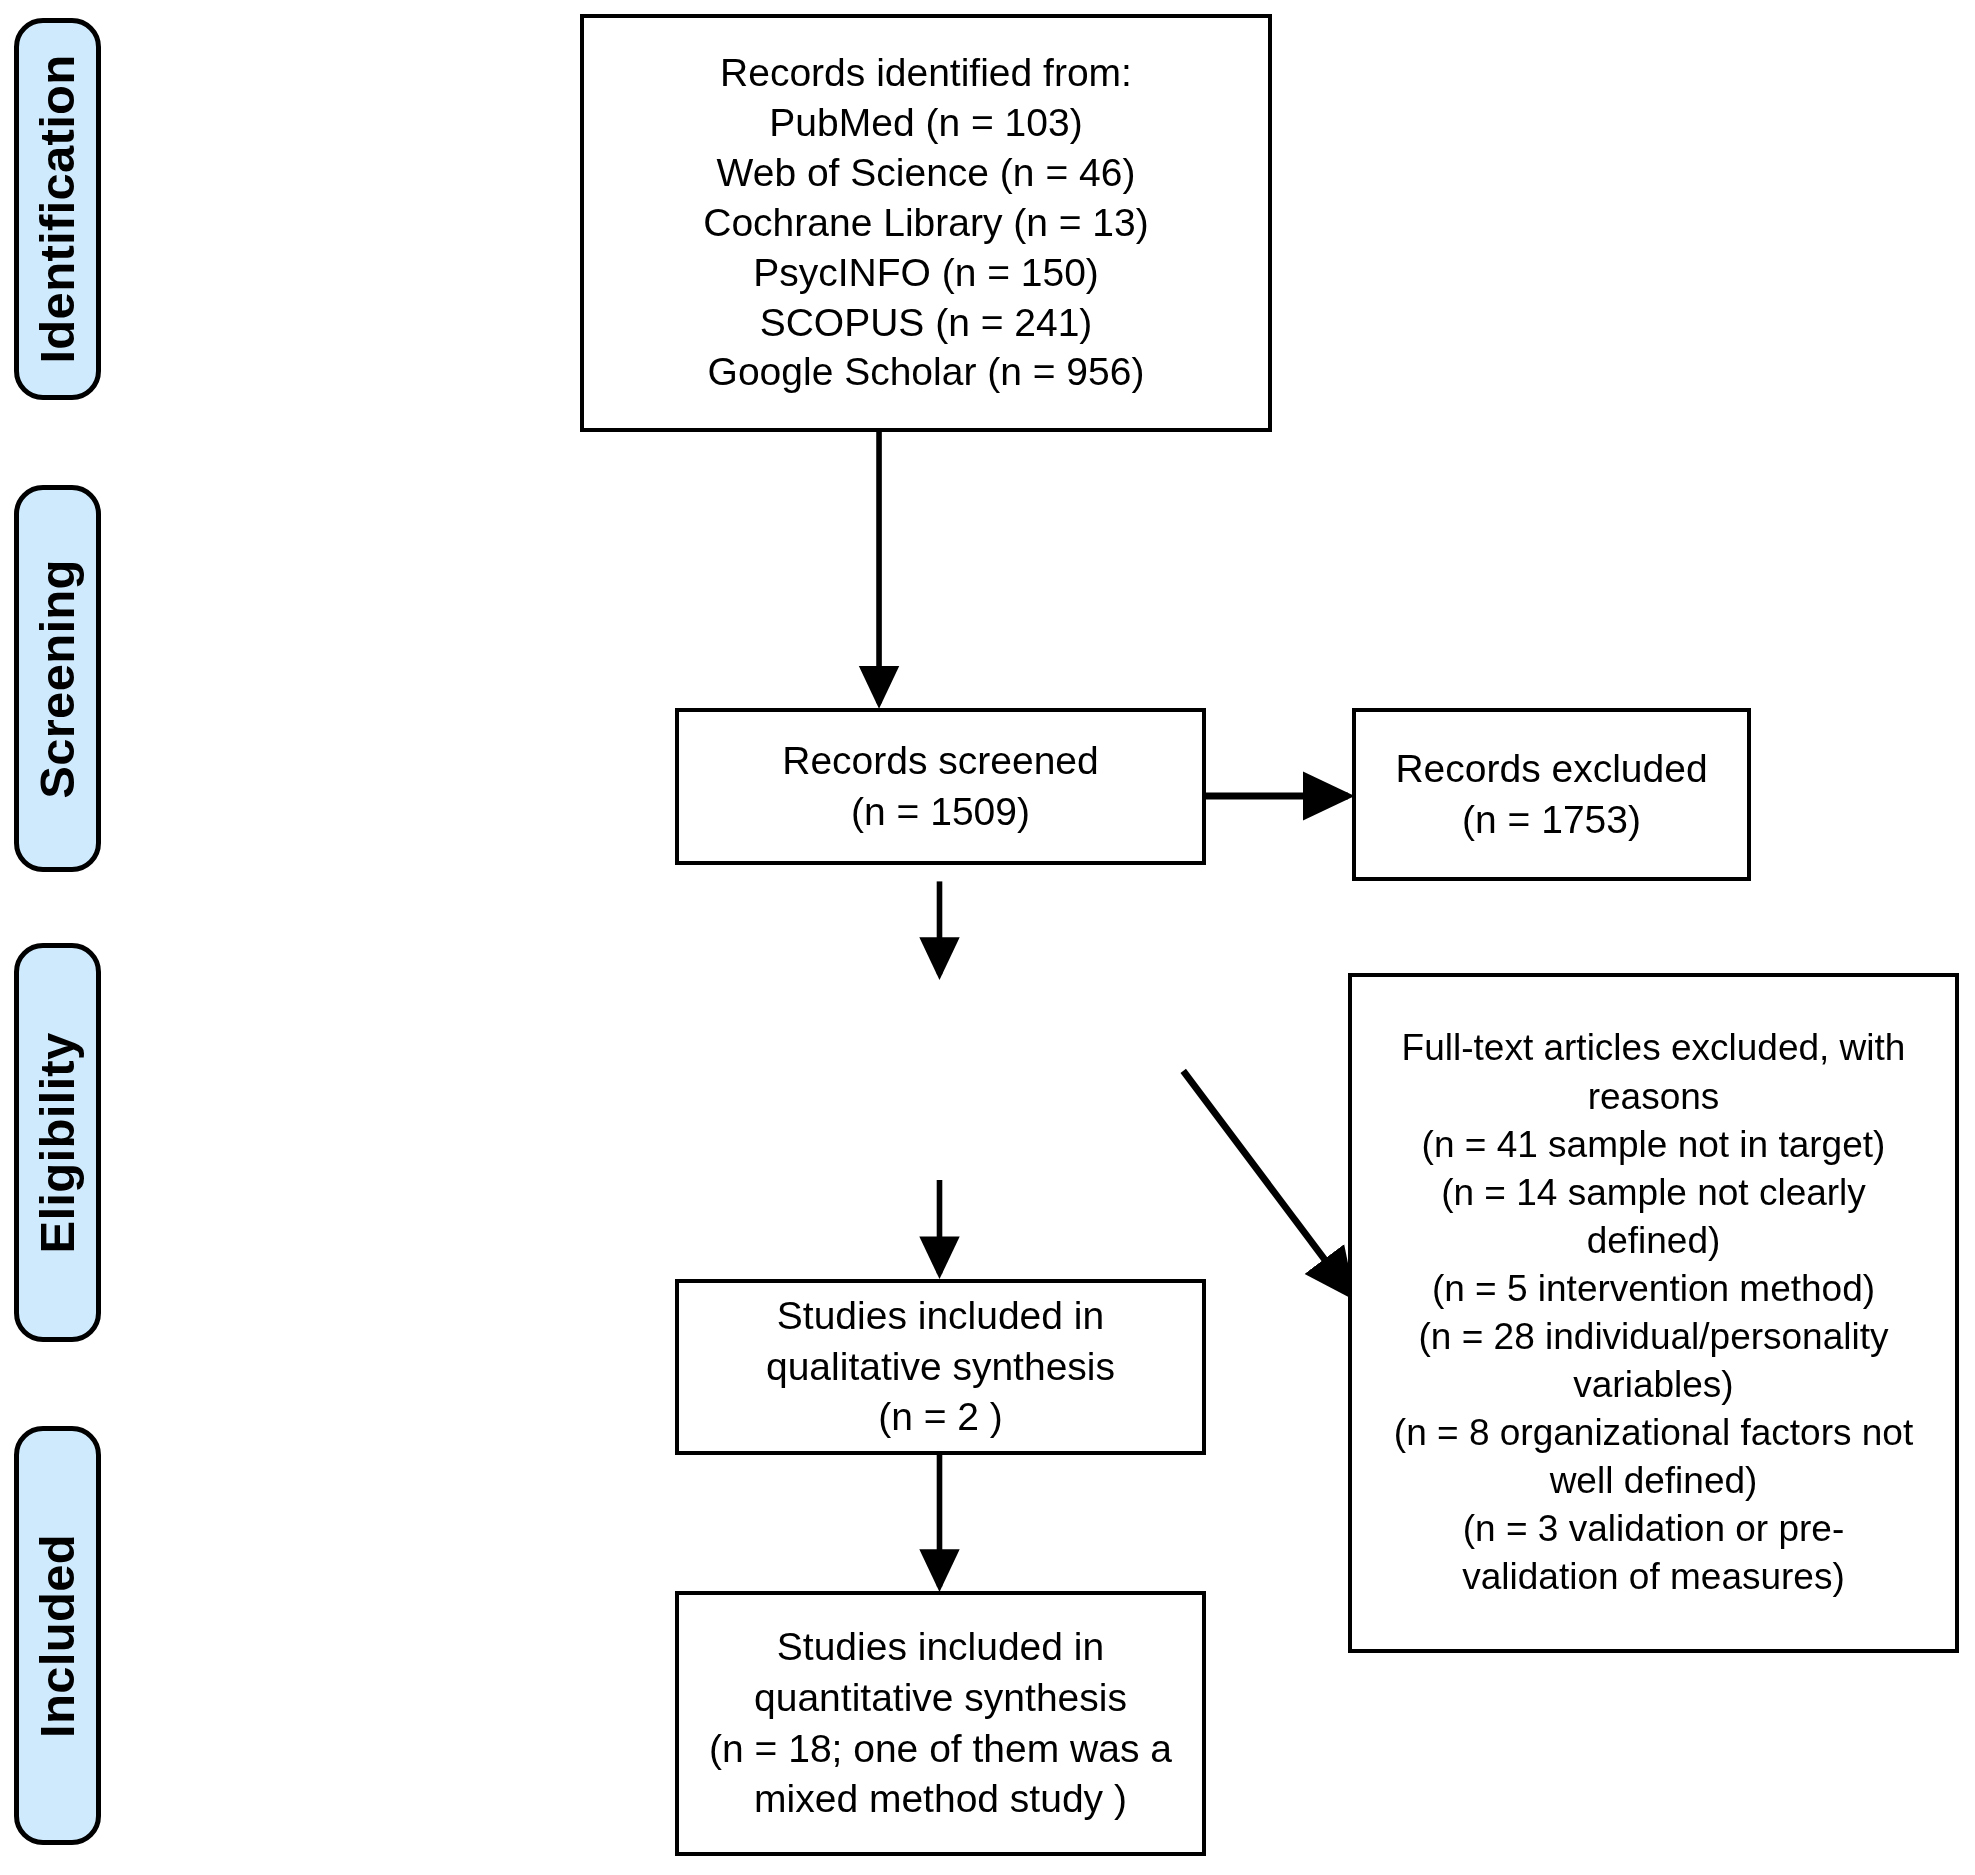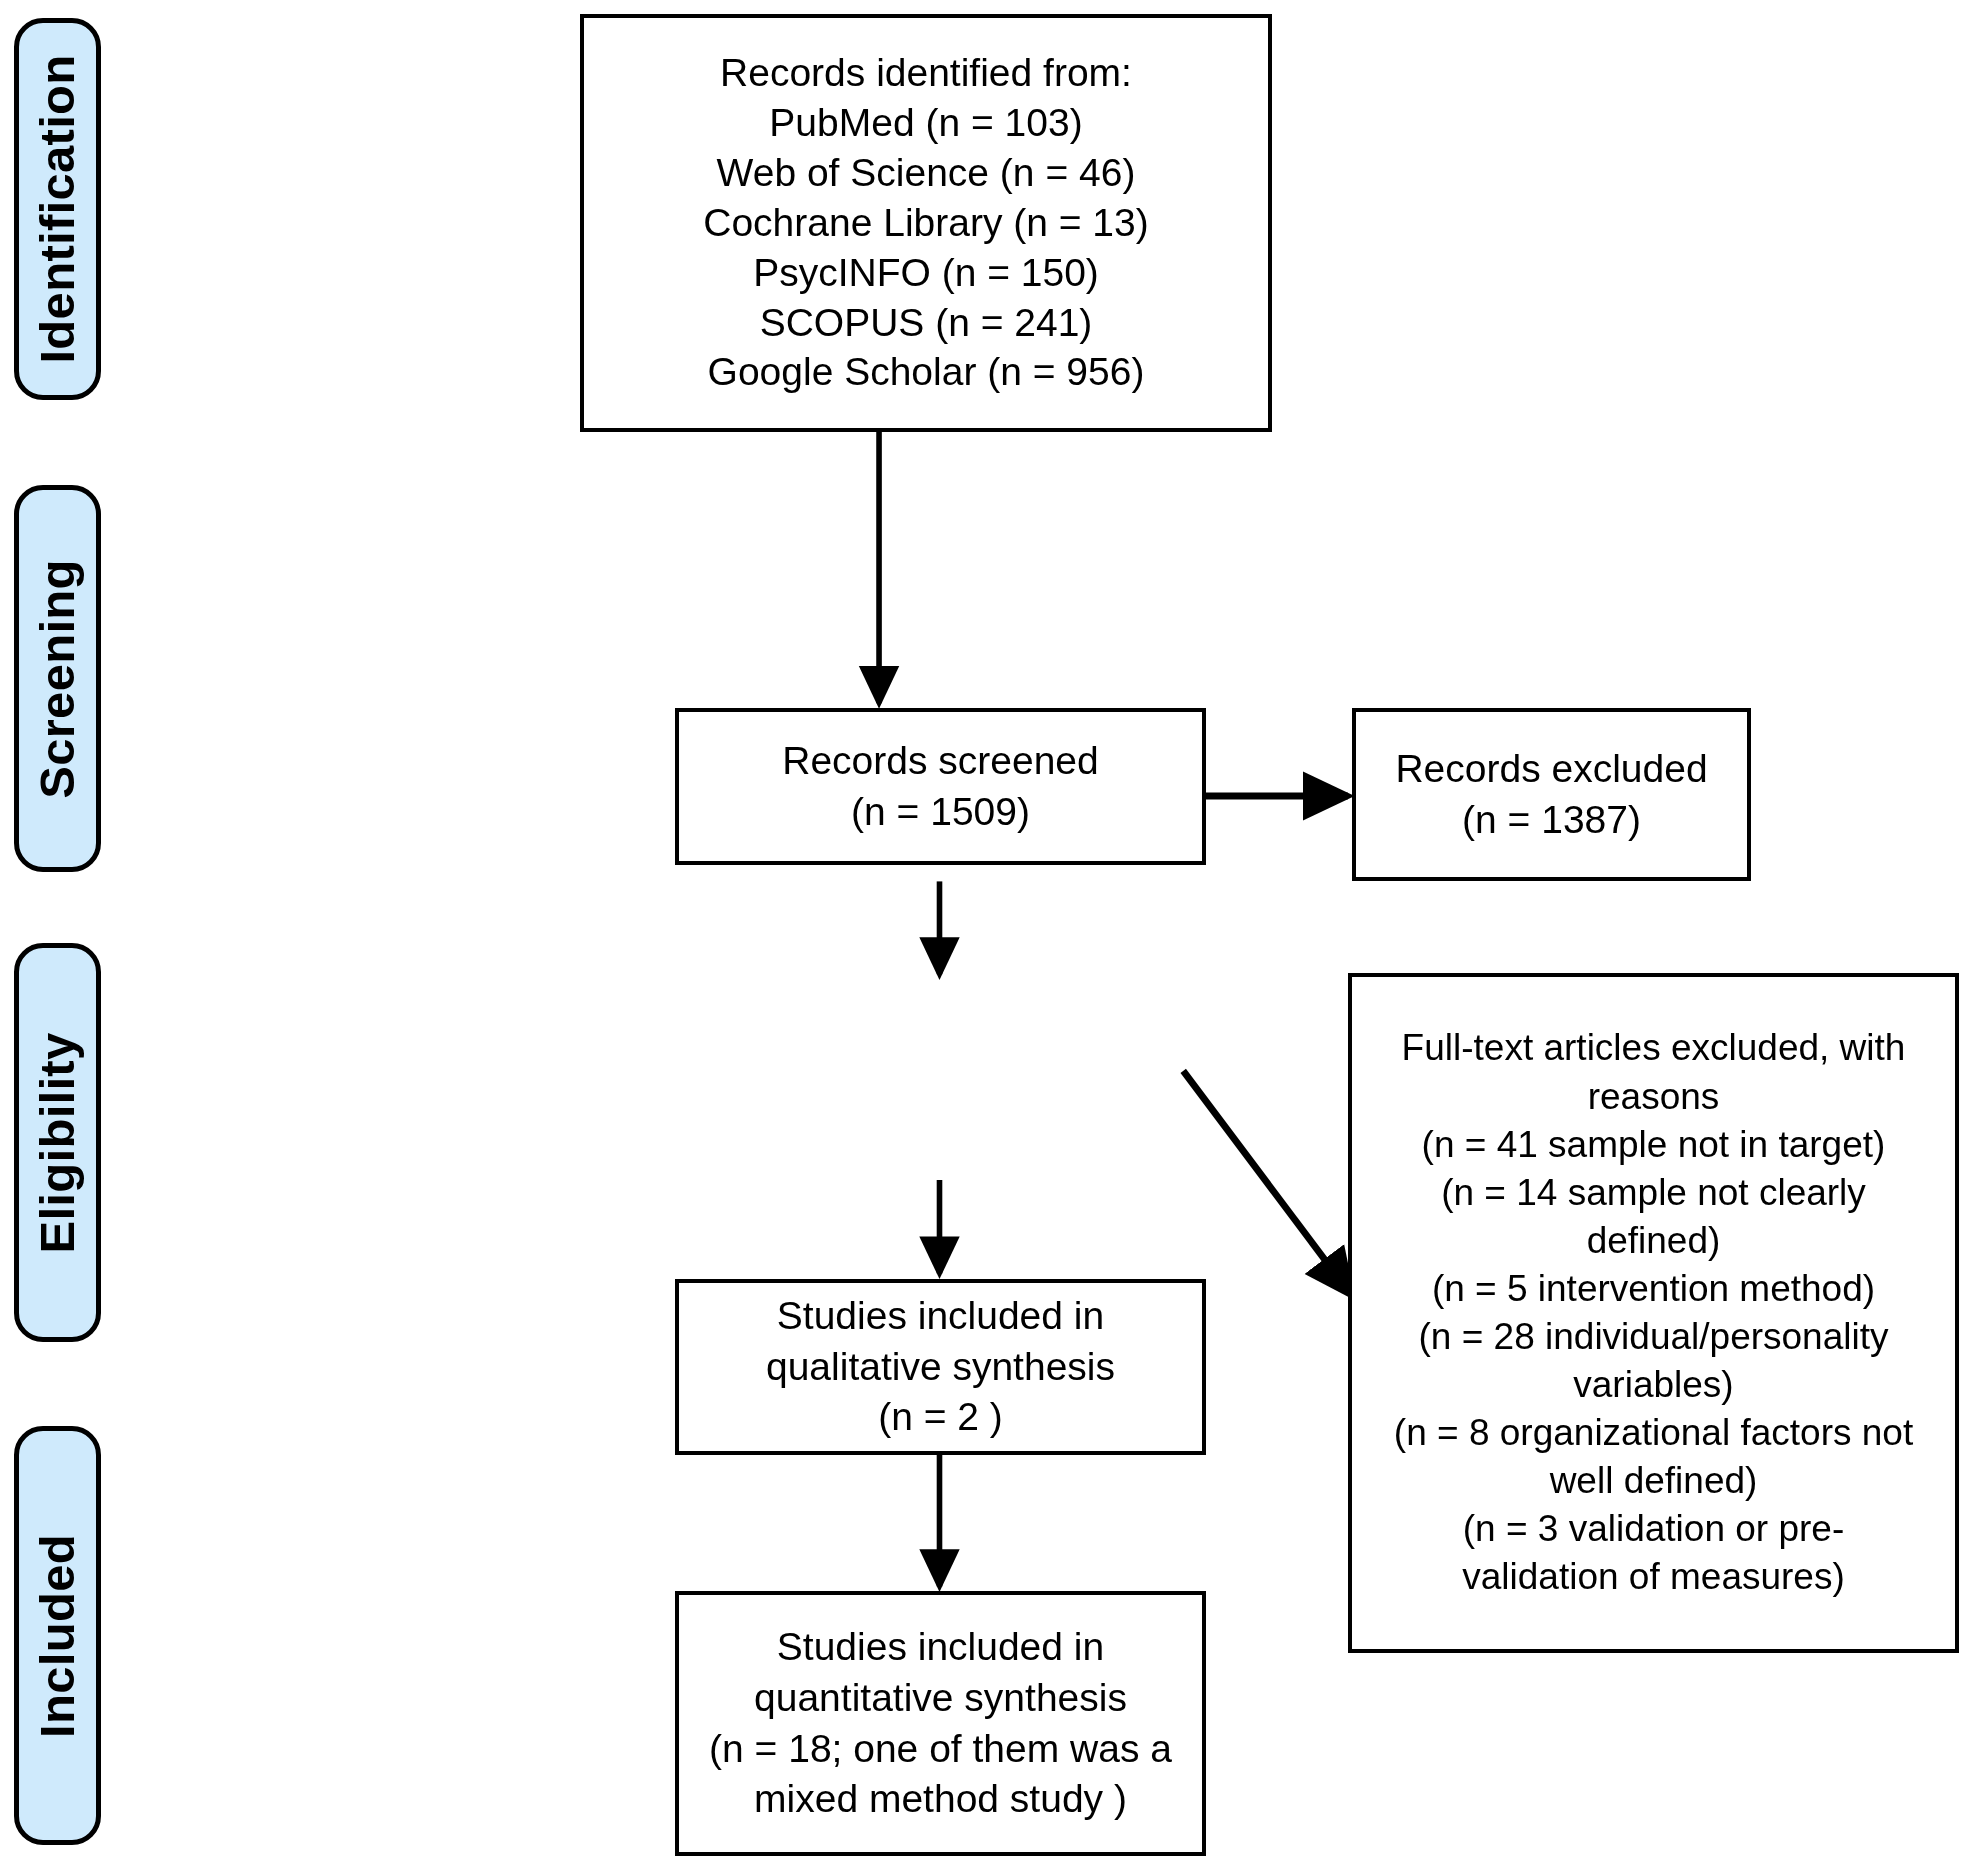--- a/index.html
+++ b/index.html
@@ -129,21 +129,21 @@
    Google Scholar (n = 956)</span>
   </div>
 
   <div class="flow-box" id="box-records-screened" style="left:675px; top:708px; width:531px; height:157px;">
     <span class="box-text">Records screened
 (n =  1509)</span>
   </div>
 
   <div class="flow-box" id="box-records-excluded" style="left:1352px; top:708px; width:399px; height:173px;">
     <span class="box-text">Records excluded
-(n =  1387)</span>
+(n =  1753)</span>
   </div>
 
 
   <div class="flow-box" id="box-fulltext-excluded" style="left:1348px; top:973px; width:611px; height:680px;">
     <span class="box-text">Full-text articles excluded, with
 reasons
 (n =  41 sample not in target)
 (n = 14 sample not clearly
 defined)
 (n = 5 intervention method)

